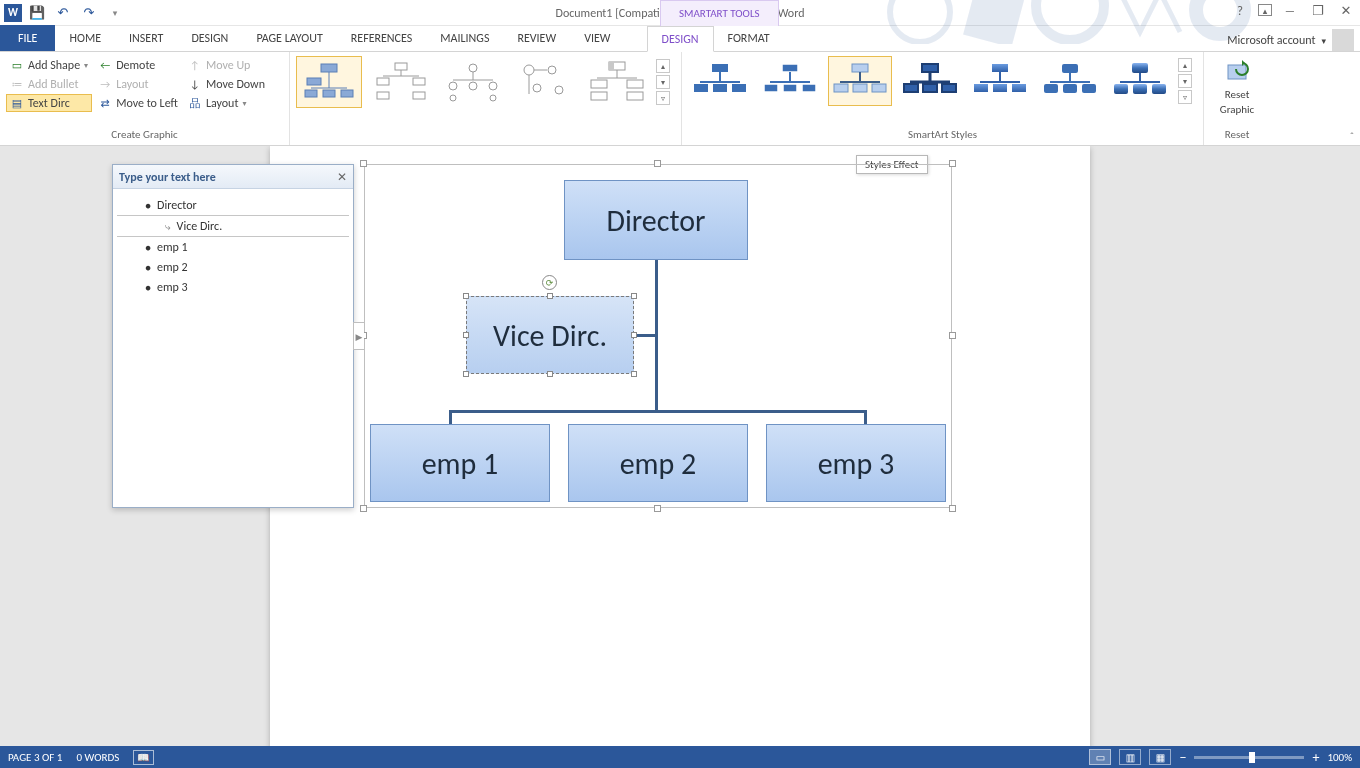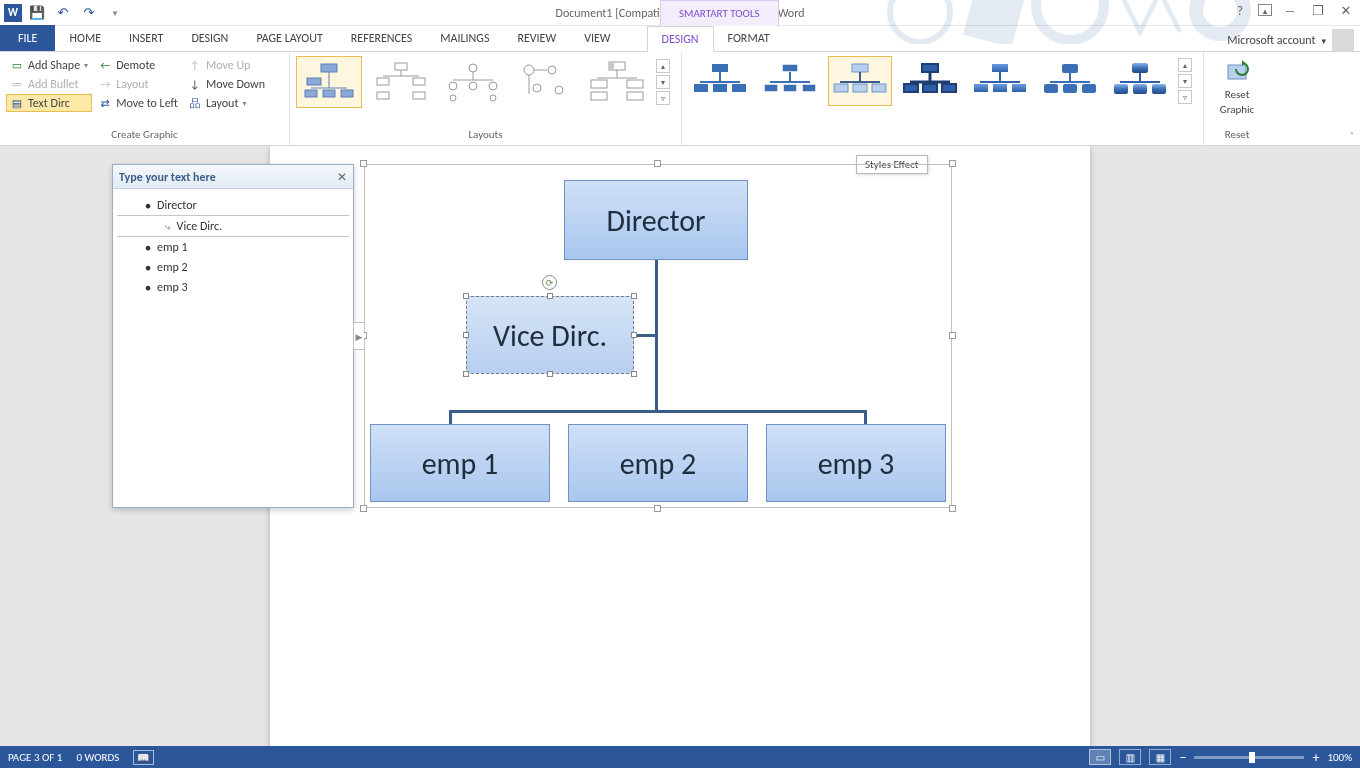--- a/index.html
+++ b/index.html
@@ -251,21 +251,20 @@
             <rect x="2" y="32" width="16" height="8" fill="none" stroke="#9a9a9a"></rect>
             <rect x="38" y="32" width="16" height="8" fill="none" stroke="#9a9a9a"></rect>
           </svg>
         </div>
       <div class="lay-arrows">
           <span>▴</span>
           <span>▾</span>
           <span>▿</span>
         </div>
     </div>
-    <div class="glabel">Layouts</div>
   </div>
 
 
   <div class="rgroup" style="width:522px;">
     <div class="styles-row">
       <div class="style-thumb">
           <svg viewBox="0 0 56 42">
             <rect x="20" y="4" width="16" height="8" fill="#3b6fb5"></rect>
             <line x1="28" y1="12" x2="28" y2="22" stroke="#3b6fb5" stroke-width="2"></line>
             <line x1="8" y1="22" x2="48" y2="22" stroke="#3b6fb5" stroke-width="2"></line>
@@ -346,20 +345,21 @@
             <rect x="21" y="24" width="14" height="10" rx="2" fill="url(#g7)"></rect>
             <rect x="40" y="24" width="14" height="10" rx="2" fill="url(#g7)"></rect>
           </svg>
         </div>
       <div class="lay-arrows">
           <span>▴</span>
           <span>▾</span>
           <span>▿</span>
         </div>
     </div>
+    <div class="glabel">SmartArt Styles</div>
   </div>
 
   <div class="rgroup" style="width:66px;border-right:none;">
     <div class="bigbtn">
       <span class="bic">
           <svg width="26" height="26">
             <rect x="4" y="6" width="18" height="14" fill="#b8cfee" stroke="#6f93c4"></rect>
             <path d="M18 4 a6 6 0 1 1 -6 6" fill="none" stroke="#2b7f2b" stroke-width="2"></path>
             <path d="M18 1 l3 3 l-3 3 z" fill="#2b7f2b"></path>
           </svg>

